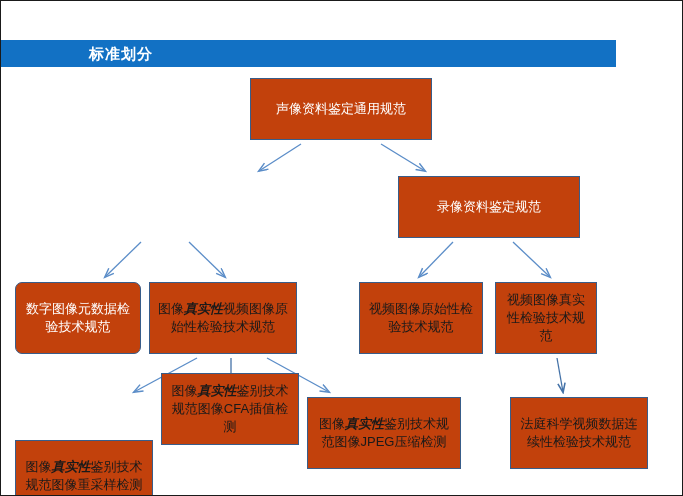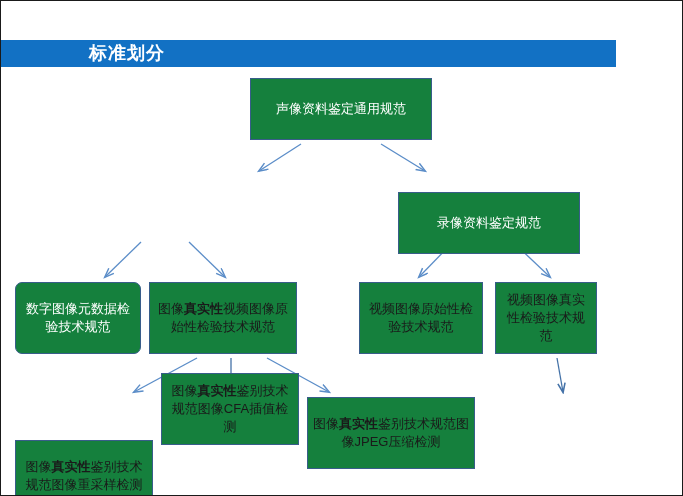--- a/index.html
+++ b/index.html
@@ -43,71 +43,71 @@
     left:24px; top:51px;
     width:21px; height:3px;
     background:#1271C4;
   }
   #title-text{
     position:absolute;
     left:88px; top:39px;
     height:27px;
     line-height:27px;
     color:#ffffff;
-    font-size:18px;
+    font-size:15px;
     font-weight:bold;
     letter-spacing:1px;
     white-space:nowrap;
   }
 
   
   #arrow-layer{
     position:absolute;
     left:0; top:0;
     width:683px; height:496px;
     pointer-events:none;
   }
 
   
   .node{
     position:absolute;
     box-sizing:border-box;
-    background:#15803d;
+    background:#c2410c;
     border:1px solid #385D8A;
     color:#ffffff;
     font-size:13px;
     line-height:18px;
     text-align:center;
     display:flex;
     align-items:center;
     justify-content:center;
     padding:11px 5px;
     word-break:break-all;
   }
   .node .txt{ display:block; width:100%; }
   .node.dark{ color:#1a1a1a; }
-  .node b{ font-weight:bold; }
+  .node b{ font-weight:bold;font-style:italic; }
 
   
   #n-root{ left:249px; top:77px; width:182px; height:62px; }
 
   
   #n-img-auth{ left:85px; top:175px; width:182px; height:62px; }
-  #n-video-std{ left:397px; top:175px; width:182px; height:62px;margin-top:16px; }
+  #n-video-std{ left:397px; top:175px; width:182px; height:62px; }
 
   
   #n-meta{ left:14px; top:281px; width:126px; height:72px;border-radius:7px; }
   #n-eval{ left:148px; top:281px; width:148px; height:72px; }
   #n-vid-orig{ left:358px; top:281px; width:124px; height:72px; }
   #n-vid-auth{ left:494px; top:281px; width:102px; height:72px; }
 
   
   #n-resample{ left:14px; top:396px; width:138px; height:72px;margin-top:43px; }
   #n-cfa{ left:160px; top:372px; width:138px; height:72px; }
-  #n-jpeg{ left:306px; top:396px; width:168px; height:72px;align-items:center; }
+  #n-jpeg{ left:306px; top:396px; width:154px; height:72px;align-items:center; }
   #n-continuity{ left:509px; top:396px; width:138px; height:72px; }
 </style>
 </head>
 <body>
 
 <div id="slide">
 
   <div id="title-notch-left"></div>
   <div id="title-notch-gap"></div>
   <div id="title-notch-dash"></div>
@@ -182,14 +182,17 @@
       <span>图像</span><b>真实性</b><span>鉴别技术规范图像CFA插值检测</span>
     </span>
   </div>
 
   <div class="node dark" id="n-jpeg">
     <span class="txt">
       <span>图像</span><b>真实性</b><span>鉴别技术规范图像JPEG压缩检测</span>
     </span>
   </div>
 
+  <div class="node dark" id="n-continuity">
+    <span class="txt">法庭科学视频数据连续性检验技术规范</span>
+  </div>
 
 </div>
 
 </body></html>

